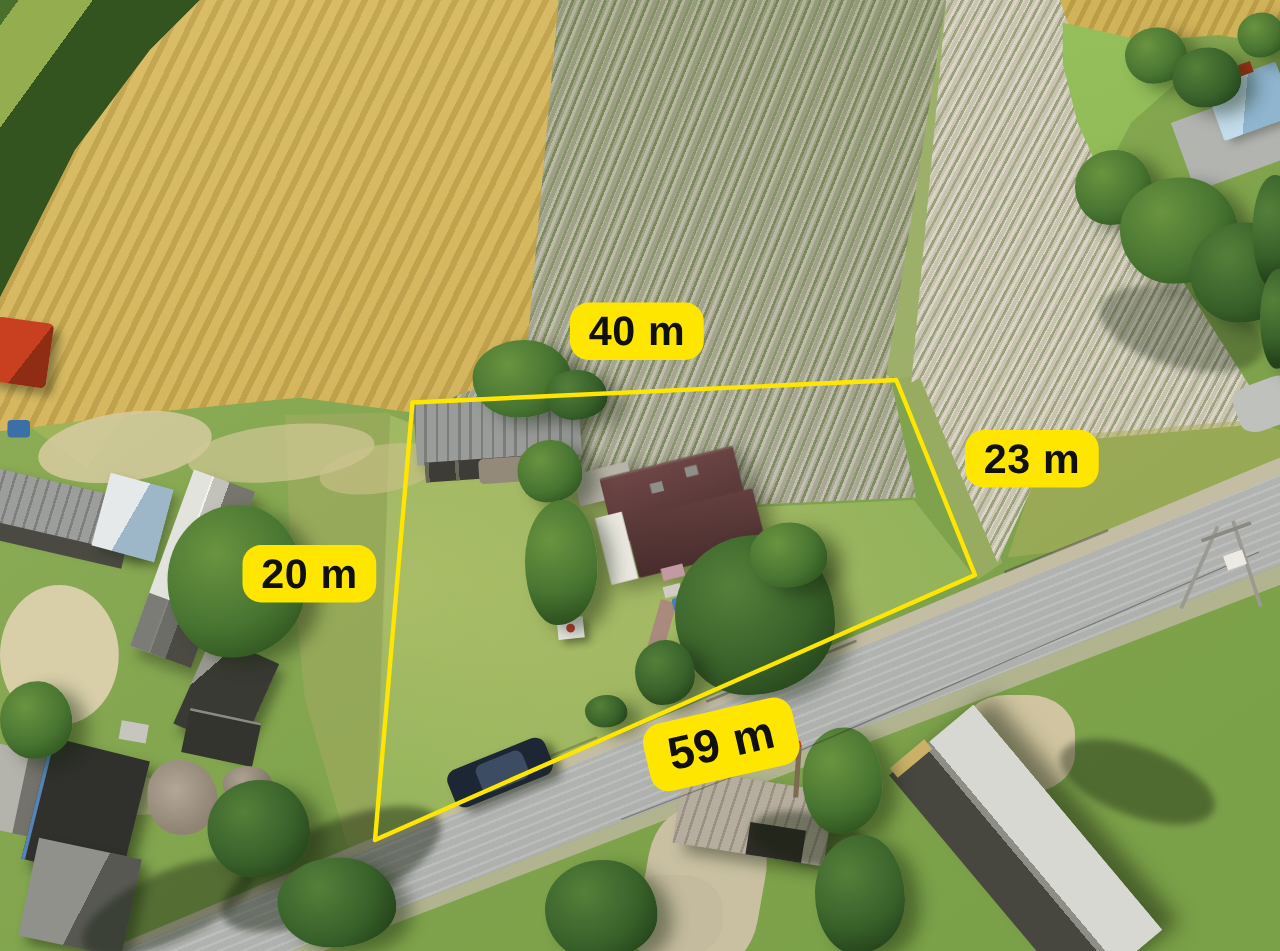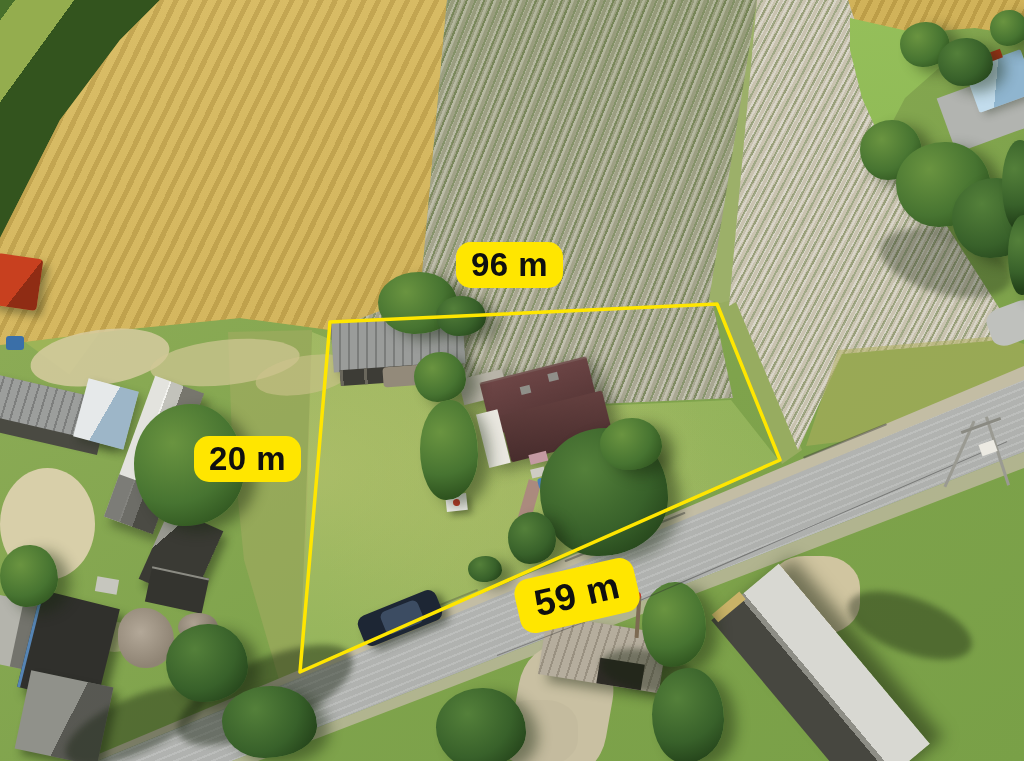--- a/index.html
+++ b/index.html
@@ -239,17 +239,18 @@
   <div class="abs" style="left:996px;top:415px;width:3px;height:72px;background:#9a9a92;transform:rotate(-18deg);"></div>
   <div class="abs" style="left:960px;top:424px;width:42px;height:3px;background:#8a8a82;transform:rotate(-20deg);"></div>
   <div class="abs" style="left:980px;top:442px;width:16px;height:12px;background:#eceae2;transform:rotate(-20deg);"></div>
   <div class="abs" style="left:636px;top:596px;width:4px;height:42px;background:#7c6a52;transform:rotate(4deg);"></div>
   <div class="abs" style="left:634px;top:592px;width:7px;height:7px;background:#c0392a;border-radius:50%;"></div>
 
   <svg class="bnd" width="1024" height="761" viewBox="0 0 1024 761">
     <polygon fill="none" stroke="#ffe600" stroke-width="3.5" stroke-linejoin="round" points="330,322 717,304 780,460 300,672"></polygon>
   </svg>
 
-  <div class="dim-label" id="label-top" style="left:456px;top:242px;">96 m</div>
+  <div class="dim-label" id="label-top" style="left:456px;top:242px;">40 m</div>
+  <div class="dim-label" id="label-right" style="left:772px;top:344px;">23 m</div>
   <div class="dim-label" id="label-left" style="left:194px;top:436px;">20 m</div>
   <div class="dim-label" id="label-bottom" style="left:516px;top:568px;">59 m</div>
 
 </div>
 
 </body></html>

